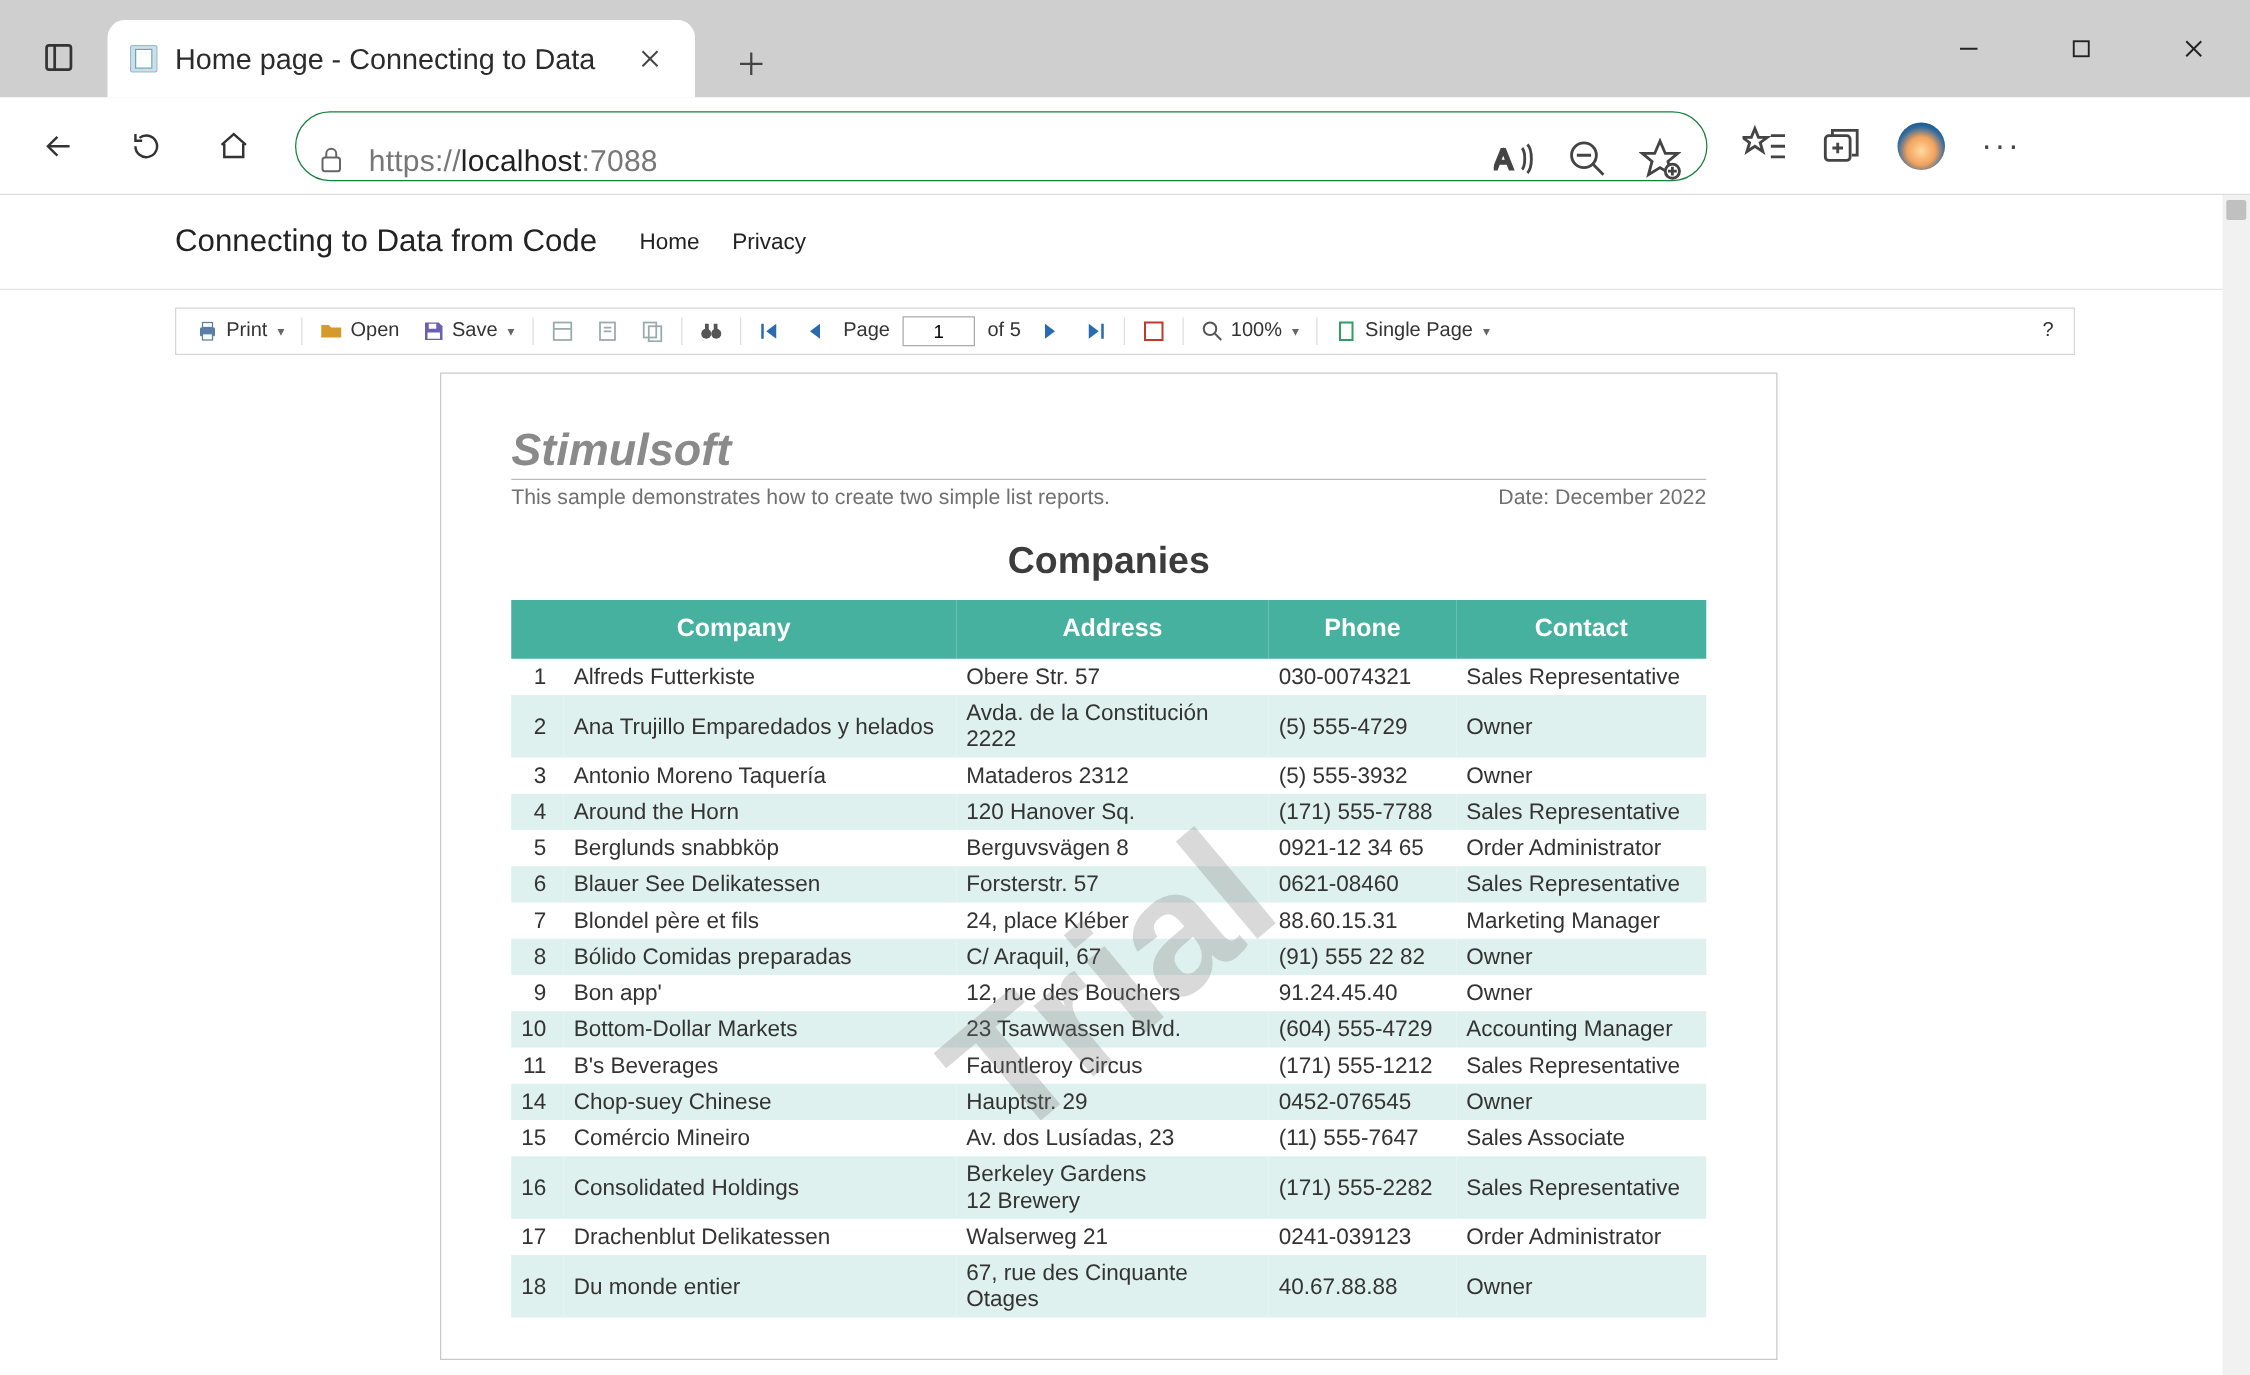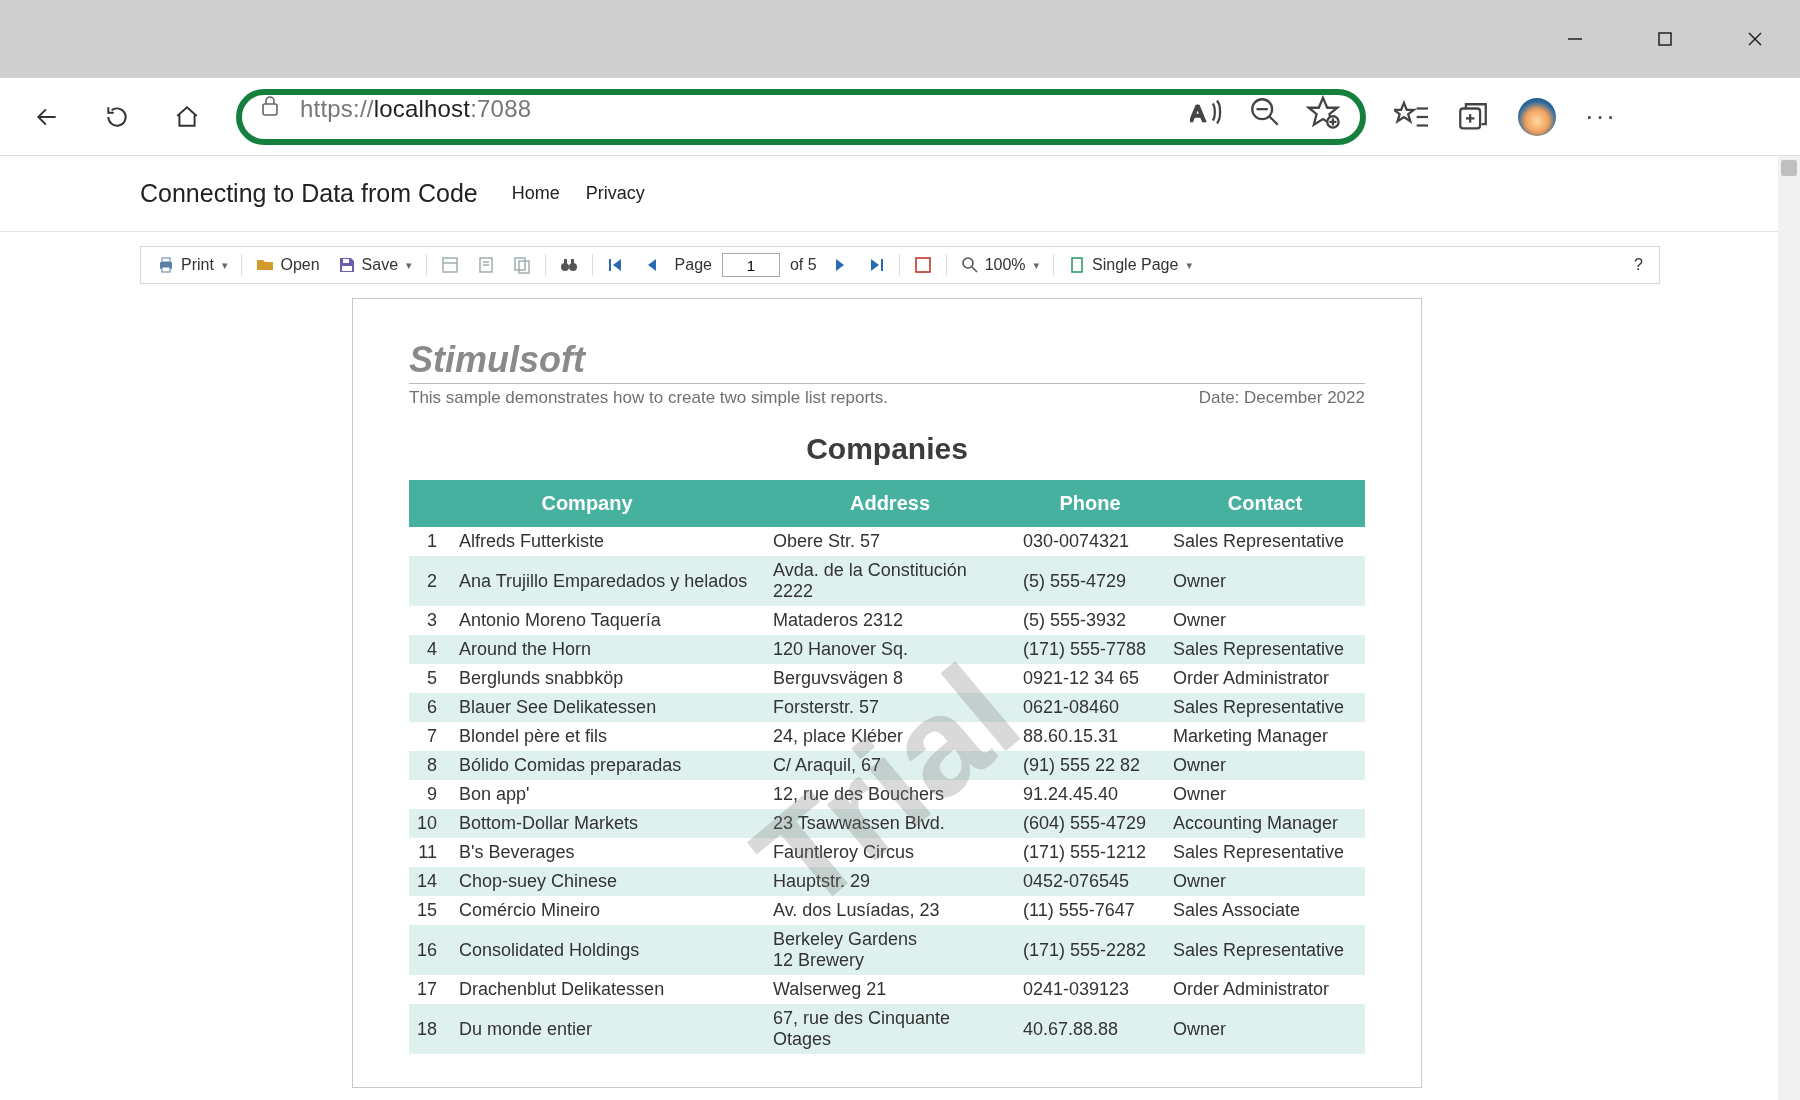--- a/index.html
+++ b/index.html
@@ -31,22 +31,22 @@
   .win-btn { width:90px; height:78px; display:flex; align-items:center; justify-content:center; color:#222; font-size:20px;}
   .win-btn svg { width:20px; height:20px; }
 
   
   .navbar {
     height: 78px; background:#fff; border-bottom:1px solid #ddd; display:flex; align-items:center; padding: 0 18px;
   }
   .nav-icon { width:58px; height:58px; display:flex; align-items:center; justify-content:center; color:#333; border-radius:6px; margin-right:12px;}
   .nav-icon svg { width:26px; height:26px; stroke:#333; }
   .addrwrap {
-    flex:1; max-width:1130px; height:56px; border:6px solid #15803d; border-radius:28px; background:#fff;
-    display:flex; align-items:flex-start; padding:0 20px 0 18px; margin-left:8px;
+    flex:1; max-width:1130px; height:56px; border:1px solid #15803d; border-radius:28px; background:#fff;
+    display:flex; align-items:flex-end; padding:0 20px 0 18px; margin-left:8px;
   }
   .addr-lock { margin-right:20px; color:#666;}
   .addr-text { font-size:24px; color:#777; letter-spacing:0.2px;}
   .addr-text .host { color:#222; }
   .addr-icons { margin-left:auto; display:flex; gap:24px; align-items:center;}
   .addr-icons .ico, .right-icons .ico { width:34px; height:34px; display:flex;align-items:center;justify-content:center; color:#444;}
   .right-icons { display:flex; gap:28px; align-items:center; margin-left:28px;}
   .avatar { width:38px; height:38px; border-radius:50%; background: radial-gradient(circle at 50% 60%, #ffd9a0 0%, #f2a25c 38%, #2d6aa0 65%, #0d3a63 100%); }
   .dots { font-size:26px; letter-spacing:2px;}
 
@@ -106,20 +106,44 @@
 
   
   .c-print{color:#5a7ea8;}
   .c-open{color:#d59a2c;}
   .c-save{color:#6b5fb1;}
 </style>
 </head>
 <body>
 
 <div class="titlebar">
+  <div class="titlebar-left">
+    <div class="sys-square">
+      <svg viewBox="0 0 24 24" fill="none" stroke="#333" stroke-width="2">
+          <rect x="3" y="3" width="18" height="18" rx="2"></rect>
+          <line x1="9" y1="3" x2="9" y2="21"></line>
+        </svg>
+    </div>
+    <div class="tab">
+      <span class="favicon"></span>
+      <span class="tab-title">Home page - Connecting to Data</span>
+      <span class="tab-close">
+        <svg width="16" height="16" viewBox="0 0 16 16">
+            <line x1="2" y1="2" x2="14" y2="14" stroke="#444" stroke-width="1.6"></line>
+            <line x1="14" y1="2" x2="2" y2="14" stroke="#444" stroke-width="1.6"></line>
+          </svg>
+      </span>
+    </div>
+    <div class="newtab">
+      <svg width="22" height="22" viewBox="0 0 22 22">
+          <line x1="11" y1="2" x2="11" y2="20" stroke="#444" stroke-width="1.8"></line>
+          <line x1="2" y1="11" x2="20" y2="11" stroke="#444" stroke-width="1.8"></line>
+        </svg>
+    </div>
+  </div>
   <div class="win-controls">
     <div class="win-btn">
         <svg viewBox="0 0 20 20">
           <line x1="3" y1="10" x2="17" y2="10" stroke="#222" stroke-width="1.5"></line>
         </svg>
       </div>
     <div class="win-btn">
         <svg viewBox="0 0 20 20">
           <rect x="4" y="4" width="12" height="12" fill="none" stroke="#222" stroke-width="1.5"></rect>
         </svg>

